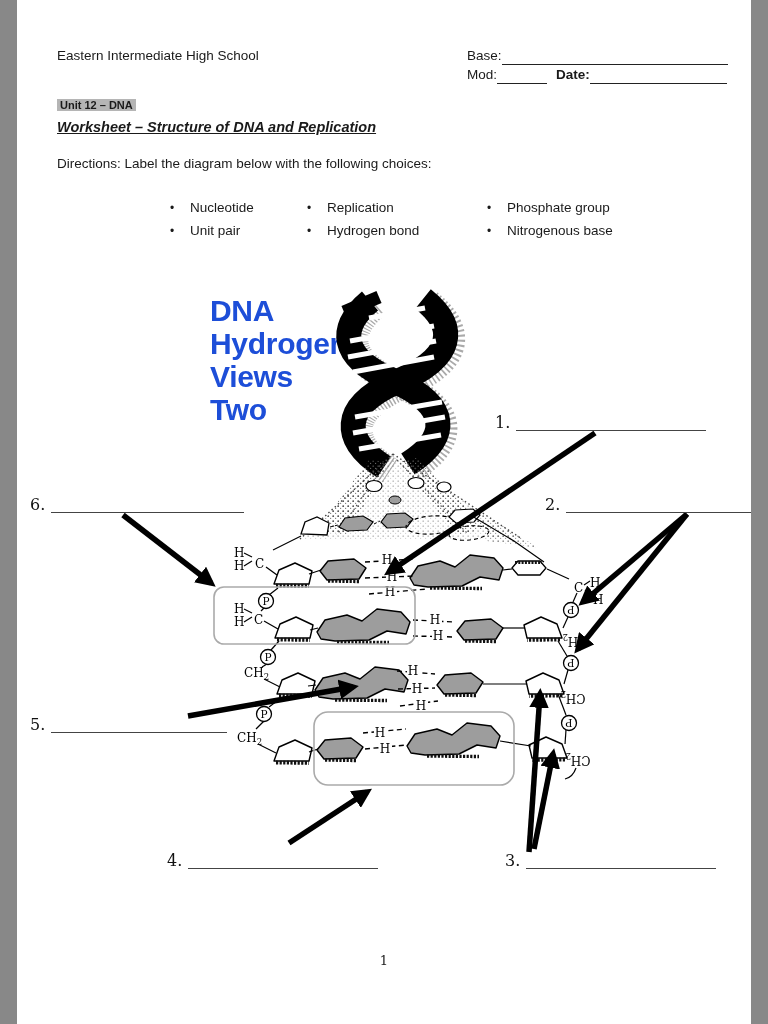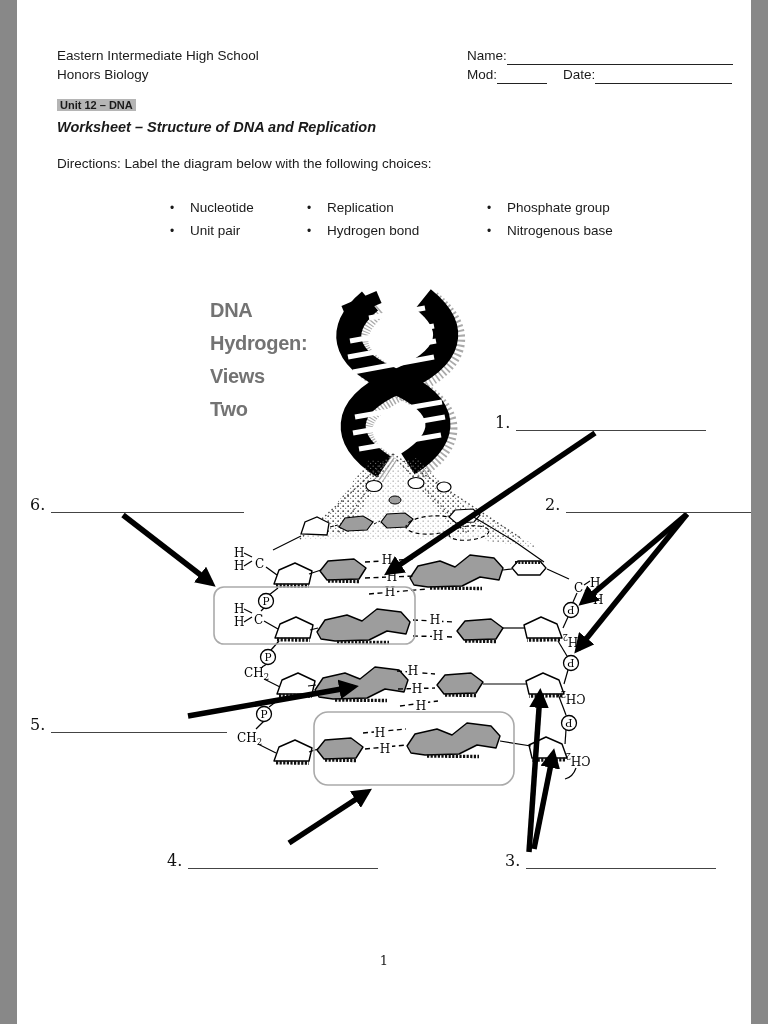--- a/index.html
+++ b/index.html
@@ -5,55 +5,54 @@
   html,body{margin:0;padding:0;background:#888;}
   .page{
     position:relative;width:734px;height:1024px;margin:0 auto;background:#ffffff;
     font-family:"Liberation Sans",sans-serif;color:#1a1a1a;overflow:hidden;
   }
   
   .hdr-left{position:absolute;left:40px;top:46px;font-size:13.5px;line-height:19px;}
   .hdr-right{position:absolute;left:450px;top:46px;font-size:13.5px;line-height:19px;}
   .hrow{display:flex;align-items:flex-end;height:19px;}
   .uline{display:inline-block;border-bottom:1.4px solid #222;height:14px;}
-  .datelbl{margin-left:16px;}
+  .datelbl{margin-left:9px;font-weight:bold;}
   
   .unit-title{position:absolute;left:40px;top:99px;font-size:11px;font-weight:bold;}
   .unit-title .hl{background:#b5b5b5;padding:0 3px;}
-  .ws-title{position:absolute;left:40px;top:119px;font-size:14.5px;font-weight:bold;font-style:italic;}
+  .ws-title{position:absolute;left:40px;top:119px;font-size:14.5px;font-weight:bold;font-style:italic;text-decoration:underline;}
   .directions{position:absolute;left:40px;top:156px;font-size:13.5px;}
   .directions .u{}
   
   .choice-col{position:absolute;top:196px;font-size:13.5px;}
   .choice{height:23px;display:flex;align-items:center;}
   .choice .bullet{width:20px;font-size:12px;}
   
-  .dna-heading{position:absolute;left:193px;top:294px;font-size:20px;font-weight:bold;
-    line-height:33px;letter-spacing:-0.3px;color:#737373;}
+  .dna-heading{position:absolute;left:193px;top:294px;font-size:30px;font-weight:bold;
+    line-height:33px;letter-spacing:-0.3px;color:#1d4ed8;}
   
   .blank{position:absolute;display:flex;align-items:flex-end;font-family:"DejaVu Serif",serif;
     font-size:16px;color:#111;z-index:5;}
   .blank .num{margin-right:6px;line-height:16px;}
   .blank .line{display:inline-block;border-bottom:1.4px solid #444;height:16px;}
   .diagram-svg{position:absolute;left:0;top:280px;z-index:2;}
   .page-num{position:absolute;left:0;right:0;top:953px;text-align:center;
     font-family:"DejaVu Serif",serif;font-size:13px;color:#222;}
 </style>
 </head>
 <body>
 
 <div class="page">
 
   <div class="hdr-left">
     <div>Eastern Intermediate High School</div>
-    <div>Honors Biology</div>
   </div>
   <div class="hdr-right">
     <div class="hrow">
-      <span>Name:</span>
+      <span>Base:</span>
       <span class="uline" style="width:226px"></span>
     </div>
     <div class="hrow">
       <span>Mod:</span>
       <span class="uline" style="width:50px"></span>
       <span class="datelbl">Date:</span>
       <span class="uline" style="width:137px"></span>
     </div>
   </div>
 

